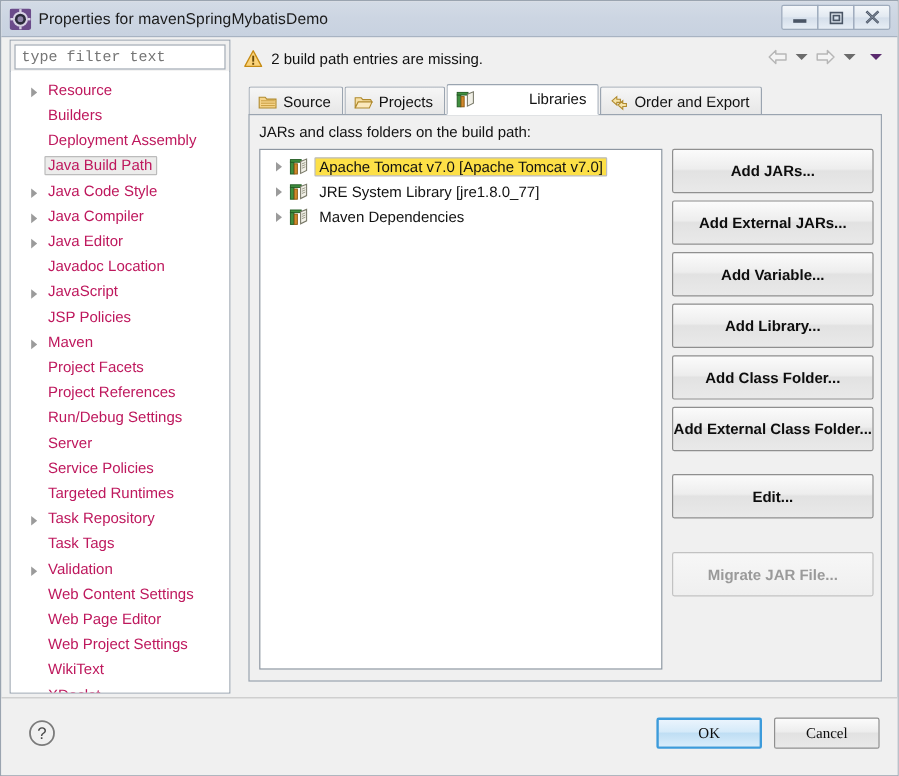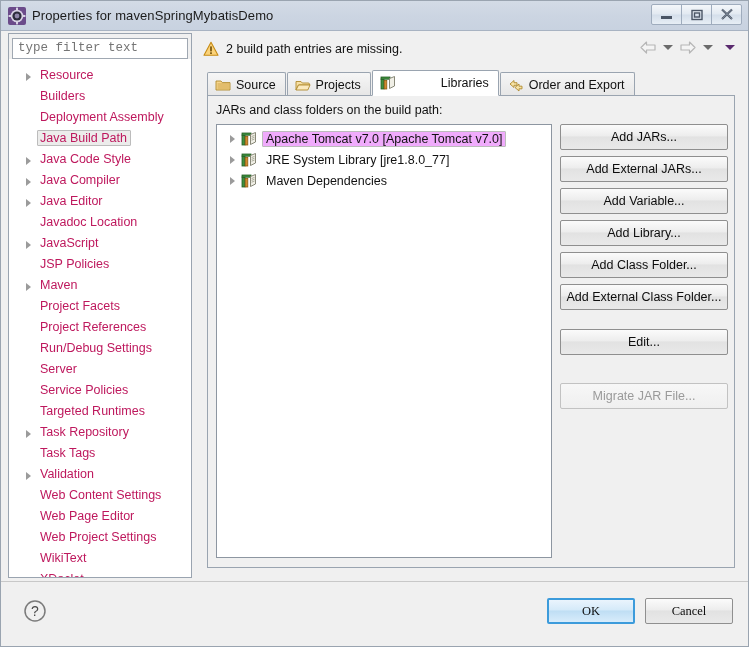--- a/index.html
+++ b/index.html
@@ -194,43 +194,43 @@
     height: 21px;
     display: flex; align-items: center;
     padding-left: 10px;
     font-size: 12.5px; color: #111;
     white-space: nowrap;
     cursor: default;
   }
   .licon { width: 16px; height: 16px; margin-right: 5px; flex: 0 0 auto; }
   .llabel { padding: 1px 4px; }
   .lnode.sel .llabel {
-    background: #f0abfc;
+    background: #fde047;
     border: 1px solid #bcbcbc;
     padding: 0 3px;
     border-radius: 1px;
   }
 
   
   #actions {
     position: absolute; left: 352px; top: 28px;
     width: 170px;
     display: flex; flex-direction: column;
   }
   .abtn {
-    width: 168px; height: 26px;
+    width: 168px; height: 37px;
     margin-bottom: 6px;
     font-family: "Liberation Sans", sans-serif;
     font-size: 12.5px;
     color: #0d0d0d;
     background: linear-gradient(to bottom,#fbfbfb 0%, #ededed 45%, #e2e2e2 50%, #e9e9e9 100%);
     border: 1px solid #8f8f8f;
     border-radius: 2px;
     cursor: default;
-    display: flex; align-items: center; justify-content: center;
+    display: flex; align-items: center; justify-content: center; font-weight: bold;
   }
   .abtn.disabled { color: #9a9a9a; border-color: #c2c2c2;
     background: linear-gradient(to bottom,#f7f7f7 0%, #efefef 100%); }
   .gap-lg { margin-top: 13px; }
   .gap-md { margin-top: 22px; }
 
   
   #footer {
     position: absolute; left: 0; top: 580px;
     width: 747px; height: 65px;

